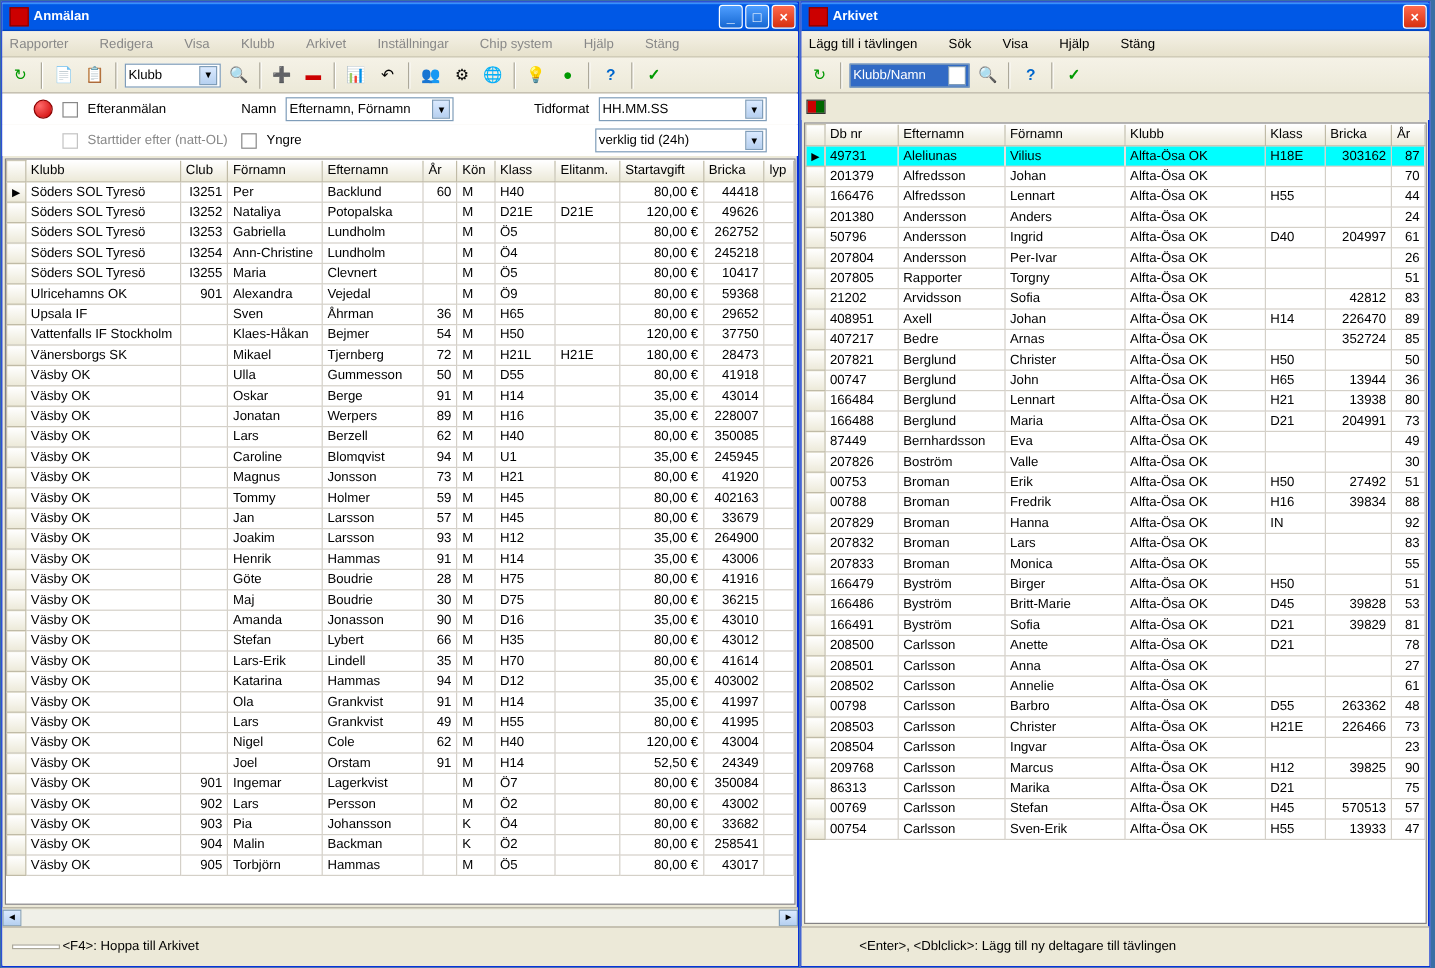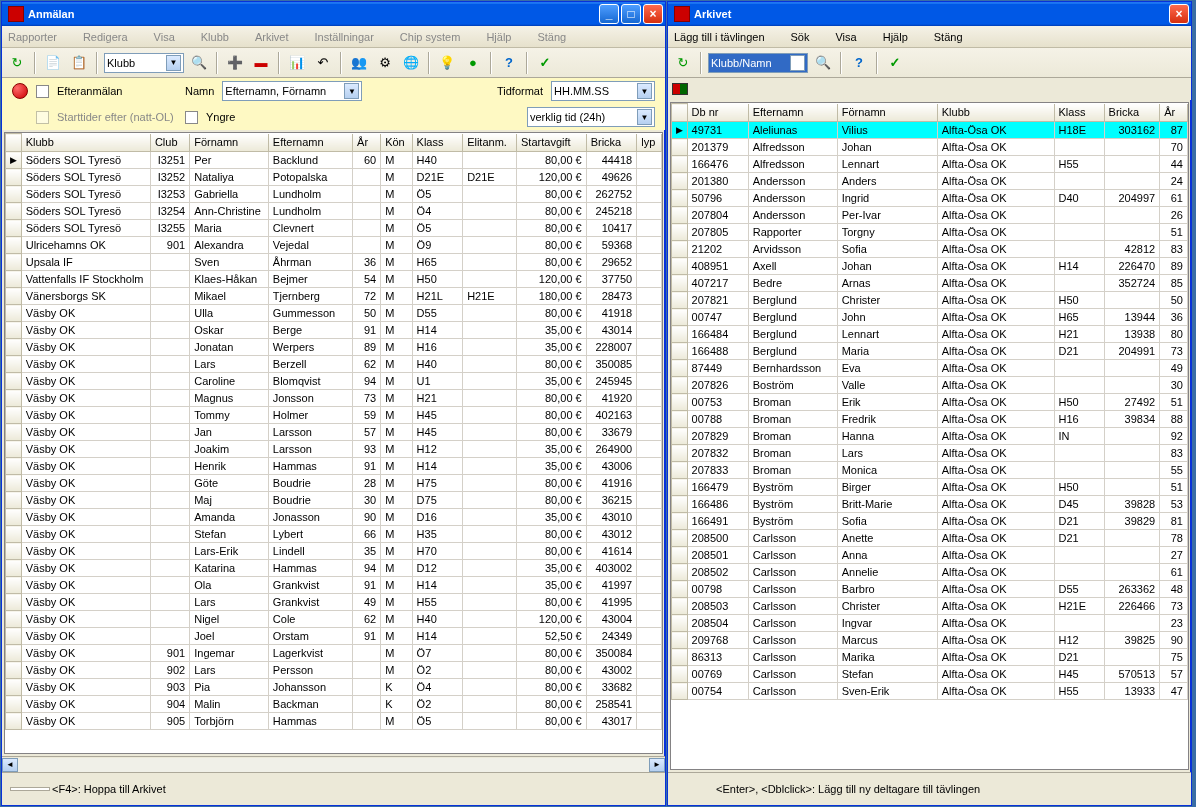--- a/index.html
+++ b/index.html
@@ -16,21 +16,21 @@
 .winbtn.close{background:linear-gradient(to bottom,#ff6a4d,#d62f0f)}
 .menubar{height:22px;background:linear-gradient(to bottom,#f5f2e7,#e6e1cc);display:flex;align-items:center;padding:0 6px;gap:26px;border-bottom:1px solid #c0bba6}
 .menubar span{color:#888;cursor:default}
 .menubar span.enabled{color:#000}
 .toolbar{height:30px;background:linear-gradient(to bottom,#f5f2e7,#ece9d8);display:flex;align-items:center;padding:0 4px;gap:4px;border-bottom:1px solid #aca899}
 .tbtn{width:22px;height:22px;border:1px solid transparent;display:flex;align-items:center;justify-content:center;font-size:13px}
 .tsep{width:2px;height:22px;border-left:1px solid #aca899;border-right:1px solid #fff;margin:0 2px}
 .combo{height:20px;border:1px solid #7f9db9;background:#fff;display:flex;align-items:center;padding:0 2px}
 .combo .cbtn{width:15px;height:16px;background:linear-gradient(to bottom,#dbeaff,#b6d0f0);border:1px solid #7f9db9;margin-left:2px;display:flex;align-items:center;justify-content:center;font-size:8px}
 .combo.hi{background:#316ac5;color:#fff}
-.formrow{height:26px;background:#fef9c3;display:flex;align-items:center;padding:0 10px;gap:8px}
+.formrow{height:26px;background:#ffffff;display:flex;align-items:center;padding:0 26px;gap:8px}
 .chk{width:13px;height:13px;border:1px solid #888;background:#fff}
 .redled{width:16px;height:16px;border-radius:50%;background:radial-gradient(circle at 30% 30%,#ff6a6a,#c00);border:1px solid #800}
 .gridwrap{flex:1;overflow:hidden;border:1px solid #848284;margin:2px;background:#fff;position:relative;display:flex;flex-direction:column}
 .grid{overflow:auto}
 table{border-collapse:collapse;width:100%;table-layout:fixed}
 th{background:linear-gradient(to bottom,#fff,#ece9d8);border:1px solid #c0bba6;border-top:none;padding:2px 4px;text-align:left;font-weight:normal;height:18px;overflow:hidden;white-space:nowrap}
 td{border:1px solid #d4d0c8;padding:1px 4px;height:17px;overflow:hidden;white-space:nowrap}
 td.num{text-align:right}
 tr.sel td{background:#00ffff}
 .rowhdr{width:14px;background:linear-gradient(to bottom,#fff,#ece9d8);border:1px solid #c0bba6;text-align:center;font-size:9px}
@@ -99,34 +99,34 @@
   <div class="chk"></div>
   <span style="width:120px">Efteranmälan</span>
   <span>Namn</span>
   <div class="combo" style="width:140px">
         <span>Efternamn, Förnamn</span>
         <div style="flex:1"></div>
         <div class="cbtn">▼</div>
       </div>
   <div style="flex:1"></div>
   <span>Tidformat</span>
-  <div class="combo" style="width:104px">
+  <div class="combo" style="width:140px">
         <span>HH.MM.SS</span>
         <div style="flex:1"></div>
         <div class="cbtn">▼</div>
       </div>
  </div>
  <div class="formrow">
   <div style="width:16px"></div>
   <div class="chk" style="opacity:.5"></div>
   <span style="width:120px;color:#888">Starttider efter (natt-OL)</span>
   <div class="chk"></div>
   <span>Yngre</span>
   <div style="flex:1"></div>
-  <div class="combo" style="width:128px">
+  <div class="combo" style="width:143px">
         <span>verklig tid (24h)</span>
         <div style="flex:1"></div>
         <div class="cbtn">▼</div>
       </div>
  </div>
  <div class="gridwrap">
   <div class="grid">
         <table id="tbl-left">
           <colgroup>
             <col style="width: 14px;">

